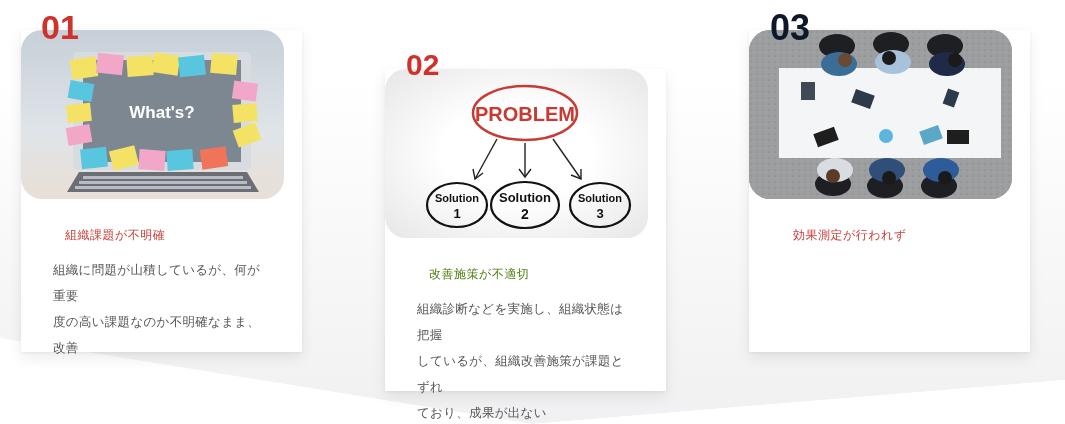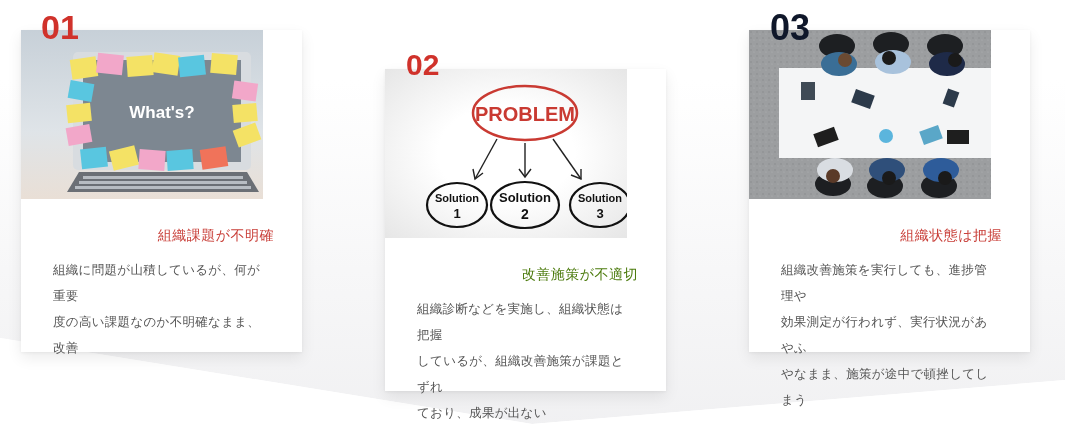--- a/index.html
+++ b/index.html
@@ -9,27 +9,26 @@
     font-family:"DejaVu Sans", "Liberation Sans", sans-serif;
   }
   .bg-shape {
     position:absolute; left:0; top:0; width:1065px; height:424px;
   }
   .card {
     position:absolute; width:281px; background:#ffffff;
     box-shadow:0 6px 14px rgba(0,0,0,0.08), 0 1px 3px rgba(0,0,0,0.05);
   }
   .card .img {
-    position:relative; width:242px; height:169px; overflow:hidden;
+    position:relative; width:263px; height:169px; overflow:hidden;border-radius:21px;
   }
   .card .body { padding:24px 28px 20px 28px; }
   .card .title {
-    font-size:14px; line-height:24px; margin:0 0 10px 16px; font-weight:normal;
+    font-size:12px; line-height:24px; margin:0 0 10px 16px; font-weight:normal;
     letter-spacing:0.5px;
-    text-align:right;
   }
   .card .text {
     font-size:12.5px; line-height:26px; color:#555555; margin:4px; letter-spacing:0.3px;
   }
 </style>
 </head>
 <body>
 
 <svg class="bg-shape" viewBox="0 0 1065 424" preserveAspectRatio="none">
   <defs>
@@ -172,21 +171,16 @@
         <rect x="104" y="62" width="20" height="14" fill="#2c3a4a" transform="rotate(20 114 69)"></rect>
         <rect x="196" y="60" width="12" height="16" fill="#2c3a4a" transform="rotate(20 202 68)"></rect>
         <rect x="66" y="100" width="22" height="14" fill="#1e1e1e" transform="rotate(-20 77 107)"></rect>
         <circle cx="137" cy="106" r="7" fill="#5bb5dd"></circle>
         <rect x="172" y="98" width="20" height="14" fill="#5aa7c8" transform="rotate(-20 182 105)"></rect>
         <rect x="198" y="100" width="22" height="14" fill="#1e1e1e"></rect>
       </g>
     </svg>
   </div>
   <div class="body">
-    <h3 class="title" style="color:#c9403a;">組織状態は把握</h3>
-    <p class="text">
-      <span>組織改善施策を実行しても、進捗管理や</span><br>
-      <span>効果測定が行われず、実行状況があやふ</span><br>
-      <span>やなまま、施策が途中で頓挫してしまう</span>
-    </p>
+    <h3 class="title" style="color:#c9403a;">効果測定が行われず</h3>
   </div>
 </div>
 <div style="position:absolute; left:770px; top:10px; color:#0f172a; font-family:'Liberation Sans',sans-serif; font-weight:bold; font-size:36px; line-height:1; z-index:5;">03</div>
 
 </body></html>

